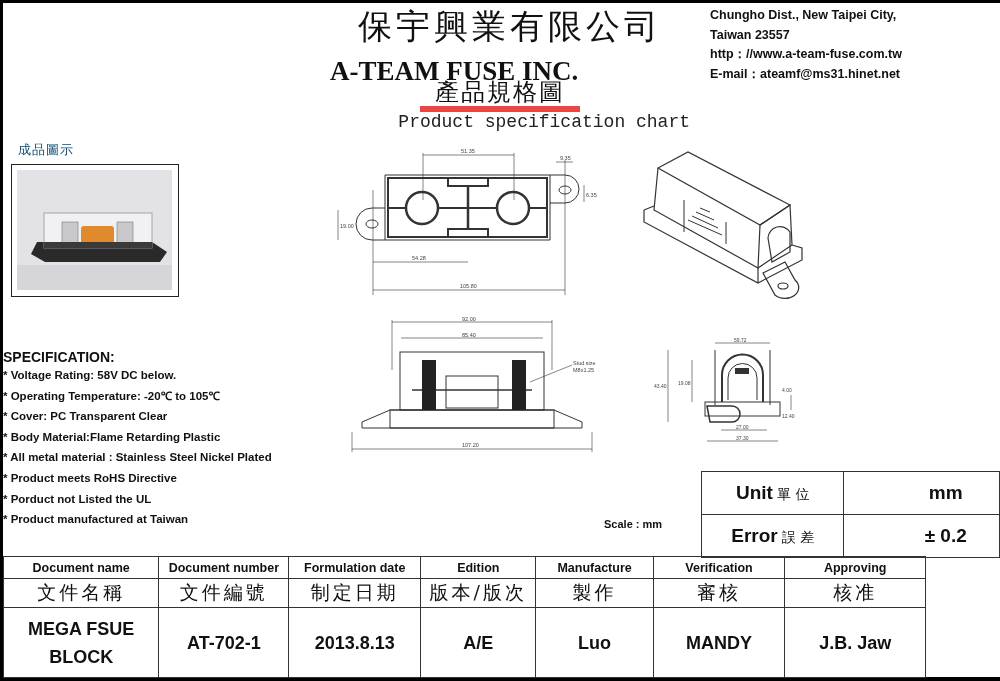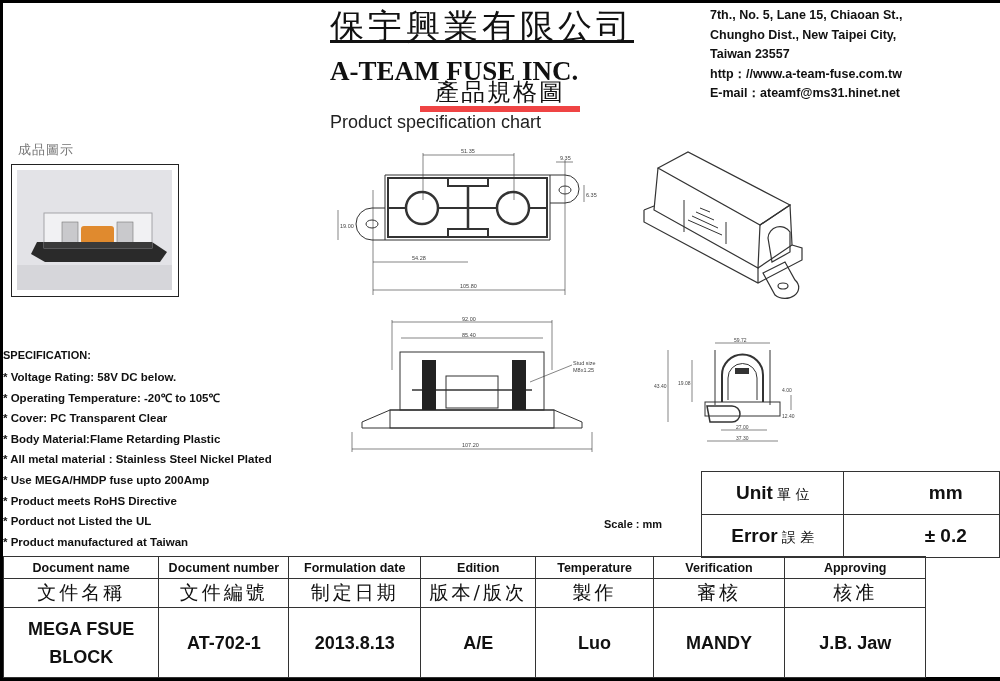--- a/index.html
+++ b/index.html
@@ -2,37 +2,37 @@
 <html><head>
 <meta charset="utf-8">
 <style>
   * { box-sizing: border-box; margin: 0; padding: 0; }
   html, body { width: 1000px; height: 681px; background: #ffffff; overflow: hidden; }
   body { position: relative; font-family: "Liberation Sans", sans-serif; color: #111; }
   .topbar { position: absolute; left: 0; top: 0; width: 1000px; height: 3px; background: #000; }
   .leftbar { position: absolute; left: 0; top: 0; width: 3px; height: 681px; background: #000; }
   .bottombar { position: absolute; left: 0; top: 677px; width: 1000px; height: 4px; background: #000; }
 
-  .company-cn { position: absolute; left: 330px; top: 4px; width: 360px; 
-    font-family: "DejaVu Serif", serif; font-size: 34px; letter-spacing: 4px; color: #111; text-decoration: underline; }
+  .company-cn { position: absolute; left: 330px; top: 4px; width: 360px; text-align: center;
+    font-family: "DejaVu Serif", serif; font-size: 34px; letter-spacing: 4px; color: #111; }
   .company-en { position: absolute; left: 330px; top: 56px; width: 360px; text-align: left;
     font-family: Liberation Serif, serif; font-weight: bold; font-size: 27px; color: #111; }
   .doc-cn { position: absolute; left: 420px; top: 78px; width: 160px; text-align: center;
     font-family: "DejaVu Serif", serif; font-size: 24px; letter-spacing: 2px; border-bottom: 6px solid #ef4444; line-height: 28px; }
-  .doc-en { position: absolute; left: 330px; top: 112px; width: 360px; text-align: left;
-    font-size: 18px; color: #222; }
+  .doc-en { position: absolute; left: 330px; top: 112px; width: 360px; text-align: right;
+    font-size: 18px; color: #222; font-family: Liberation Mono, monospace; }
 
   .addr { position: absolute; left: 710px; top: 6px; font-weight: bold; font-size: 12.5px; line-height: 19.5px; color: #111; }
 
-  .photo-label { position: absolute; left: 18px; top: 141px; font-family: "DejaVu Serif", serif; font-size: 13px; color: #737373; letter-spacing: 1px; }
+  .photo-label { position: absolute; left: 18px; top: 141px; font-family: "DejaVu Serif", serif; font-size: 13px; color: #0c4a6e; letter-spacing: 1px; }
   .photo-frame { position: absolute; left: 11px; top: 164px; width: 168px; height: 133px; border: 1.5px solid #222; background: #fff; }
   .photo { position: absolute; left: 5px; top: 5px; width: 155px; height: 120px; background: linear-gradient(#e9e9ec, #d8d8dc); overflow: hidden; }
 
   .spec { position: absolute; left: 3px; top: 349px; font-weight: bold; font-size: 11.5px; color: #111; }
-  .spec .title { display: block; margin-bottom: 6px; font-size: 11px; }
+  .spec .title { display: block; font-size: 14px; }
   .spec .item { display: block; line-height: 20.6px; }
 
   .drawing { position: absolute; }
   .scale { position: absolute; left: 604px; top: 518px; font-weight: bold; font-size: 11px; }
 
   table.unit { position: absolute; left: 701px; top: 471px; border-collapse: collapse; }
   table.unit td { border: 1.5px solid #333; height: 43px; text-align: center; font-weight: bold; font-size: 19px; }
   table.unit td.k { width: 143px; }
   table.unit td.v { width: 156px; padding-left: 48px; }
   table.unit .cn { font-family: "DejaVu Serif", serif; font-size: 14px; font-weight: normal; margin-left: 4px; text-align: right; }
@@ -49,21 +49,20 @@
 <div class="topbar"></div>
 <div class="leftbar"></div>
 <div class="bottombar"></div>
 
 <div class="company-cn">保宇興業有限公司</div>
 <div class="company-en">A-TEAM FUSE INC.</div>
 <div class="doc-cn">產品規格圖</div>
 <div class="doc-en">Product specification chart</div>
 
 <div class="addr">
-  <div>7th., No. 5, Lane 15, Chiaoan St.,</div>
   <div>Chungho Dist., New Taipei City,</div>
   <div>Taiwan 23557</div>
   <div>http：//www.a-team-fuse.com.tw</div>
   <div>E-mail：ateamf@ms31.hinet.net</div>
 </div>
 
 <div class="photo-label">成品圖示</div>
 <div class="photo-frame">
   <div class="photo">
     <svg width="155" height="120" viewBox="0 0 155 120">
@@ -79,21 +78,20 @@
   </div>
 </div>
 
 <div class="spec">
   <span class="title">SPECIFICATION:</span>
   <span class="item">* Voltage Rating: 58V DC below.</span>
   <span class="item">* Operating Temperature: -20℃ to 105℃</span>
   <span class="item">* Cover: PC Transparent Clear</span>
   <span class="item">* Body Material:Flame Retarding Plastic</span>
   <span class="item">* All metal material : Stainless Steel Nickel Plated</span>
-  <span class="item">* Use MEGA/HMDP fuse upto 200Amp</span>
   <span class="item">* Product meets RoHS Directive</span>
   <span class="item">* Porduct not Listed the UL</span>
   <span class="item">* Product manufactured at Taiwan</span>
 </div>
 
 <svg class="drawing" style="left:330px;top:135px" width="270" height="170" viewBox="0 0 270 170">
   <g fill="none" stroke="#333" stroke-width="1">
     <path d="M55 40 L220 40 L220 105 L55 105 Z"></path>
     <rect x="58" y="43" width="159" height="59" stroke-width="2"></rect>
     <circle cx="92" cy="73" r="16" stroke-width="2.5"></circle>
@@ -228,21 +226,21 @@
       <col style="width:124px">
       <col style="width:142px">
       <col style="width:153px">
   </colgroup>
   <tbody>
       <tr class="h">
     <td>Document name</td>
     <td>Document number</td>
     <td>Formulation date</td>
     <td>Edition</td>
-    <td>Temperature</td>
+    <td>Manufacture</td>
     <td>Verification</td>
     <td>Approving</td>
   </tr>
   <tr class="c">
     <td>文件名稱</td>
     <td>文件編號</td>
     <td>制定日期</td>
     <td>版本/版次</td>
     <td>製作</td>
     <td>審核</td>

